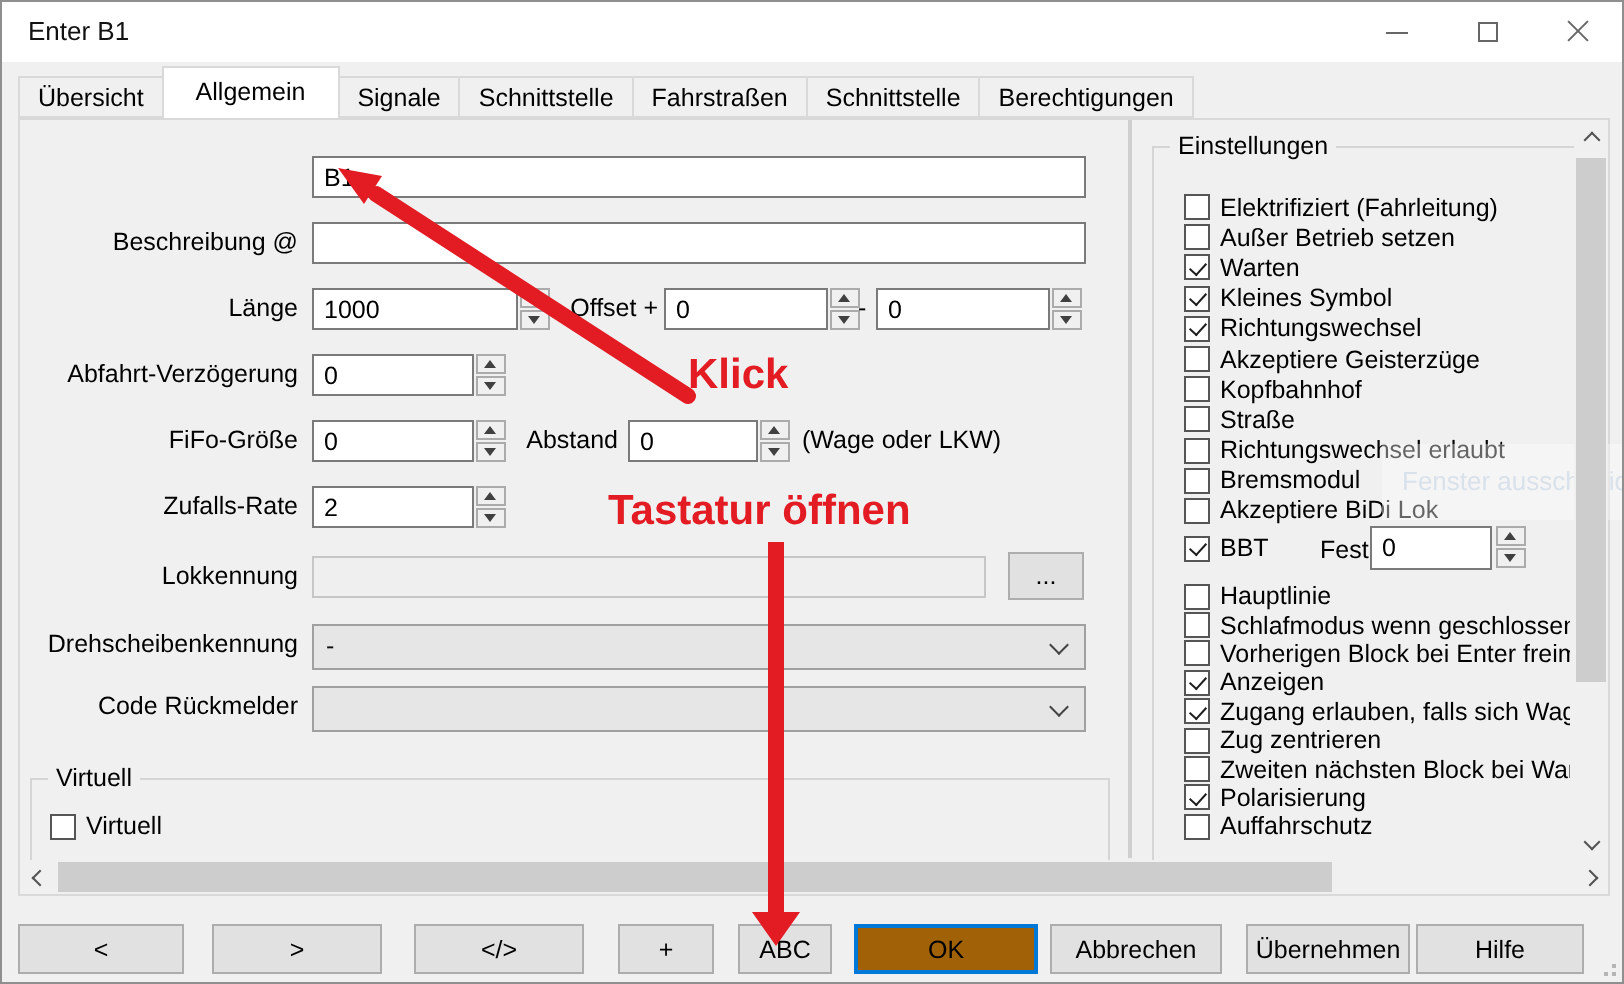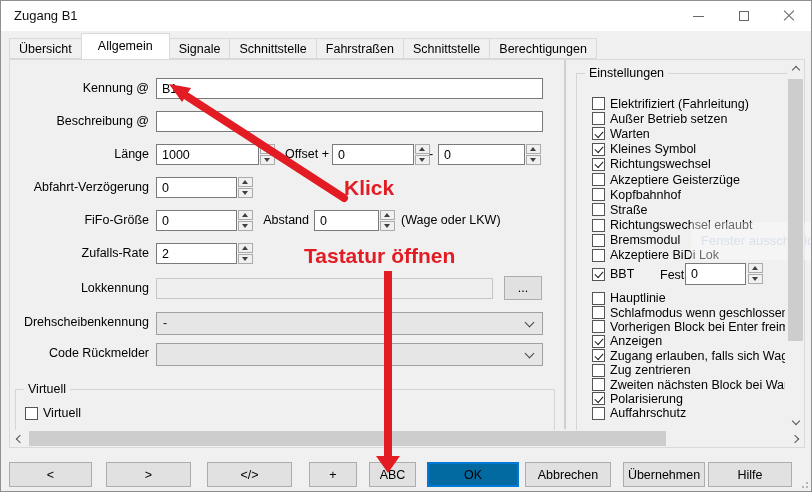--- a/index.html
+++ b/index.html
@@ -56,31 +56,31 @@
   .chev-left{transform:rotate(135deg);margin-left:3px;}
   .chev-right{transform:rotate(-45deg);margin-left:-2px;}
   
   .ghost-box{position:absolute;left:690px;top:221px;width:122px;height:38px;background:rgba(252,253,255,0.40);z-index:6;overflow:hidden;}
   .ghost-text{position:absolute;left:10px;top:11px;color:#d9e1eb;font-size:13px;white-space:nowrap;}
   
   .red-note{position:absolute;color:#e31b23;font-weight:bold;font-size:21px;z-index:11;white-space:nowrap;}
   .overlay-svg{position:absolute;left:0;top:0;z-index:10;pointer-events:none;}
   
   .fbtn{position:absolute;top:461px;height:25px;z-index:3;}
-  .fbtn.default{border:2px solid #0078d7;background:#0369a1;}
+  .fbtn.default{border:2px solid #0078d7;background:#a16207;}
   .grip{position:absolute;right:3px;bottom:3px;width:8px;height:8px;z-index:3;}
   .grip i{position:absolute;width:2px;height:2px;background:#b5b5b5;}
 </style>
 </head>
 <body>
 
 <div class="window">
 
   <div class="titlebar">
-    <span class="title">Zugang B1</span>
+    <span class="title">Enter B1</span>
     <div class="winbtn wb-min">
         <span class="glyph-min"></span>
       </div>
     <div class="winbtn wb-max">
         <span class="glyph-max"></span>
       </div>
     <div class="winbtn wb-close">
         <span class="glyph-close"></span>
       </div>
   </div>
@@ -90,21 +90,20 @@
     <div class="tab active">Allgemein</div>
     <div class="tab">Signale</div>
     <div class="tab">Schnittstelle</div>
     <div class="tab">Fahrstraßen</div>
     <div class="tab">Schnittstelle</div>
     <div class="tab">Berechtigungen</div>
   </div>
 
   <div class="content-box"></div>
 
-  <div class="flabel" style="top:80px">Kennung @</div>
   <input class="ti" style="left: 155px; top: 77px; width: 387px;" value="B1">
 
   <div class="flabel" style="top:113px">Beschreibung @</div>
   <input class="ti" style="left: 155px; top: 110px; width: 387px;" value="">
 
   <div class="flabel" style="top:146px">Länge</div>
   <input class="ti" style="left: 155px; top: 143px; width: 103px;" value="1000">
   <div class="spin" style="left:259px;top:143px">
       <span class="b up"></span>
       <span class="b dn"></span>

